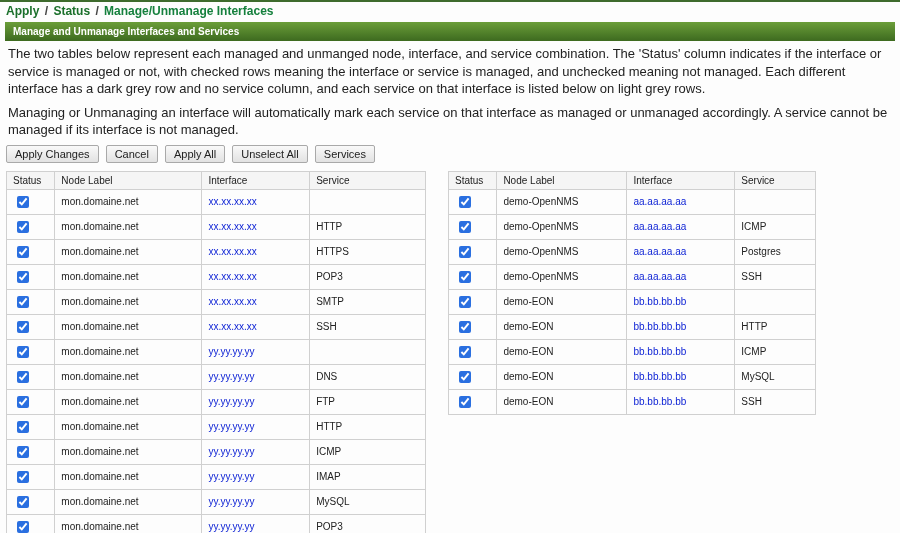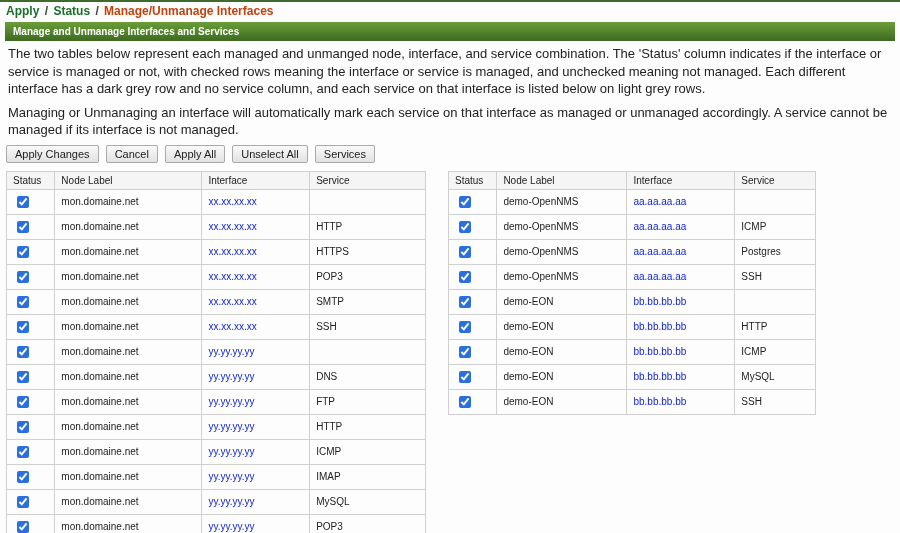--- a/index.html
+++ b/index.html
@@ -16,21 +16,21 @@
     background: #3e6b2d;
   }
   .breadcrumb {
     padding: 2px 6px;
     font-size: 12px;
     font-weight: bold;
     color: #333;
   }
   .breadcrumb a { color: #1a6f2a; text-decoration: none; }
   .breadcrumb .sep { color: #444; padding: 0 2px; }
-  .breadcrumb .current { color: #c2410c; text-align: center; }
+  .breadcrumb .current { color: #15803d; text-align: center; }
   .panel-title {
     margin: 2px 5px 0 5px;
     background: linear-gradient(#6b9e39, #3d6a1f);
     color: #fff;
     font-weight: bold;
     padding: 4px 8px;
     font-size: 10px;
   }
   .desc {
     padding: 4px 8px 2px 8px;

